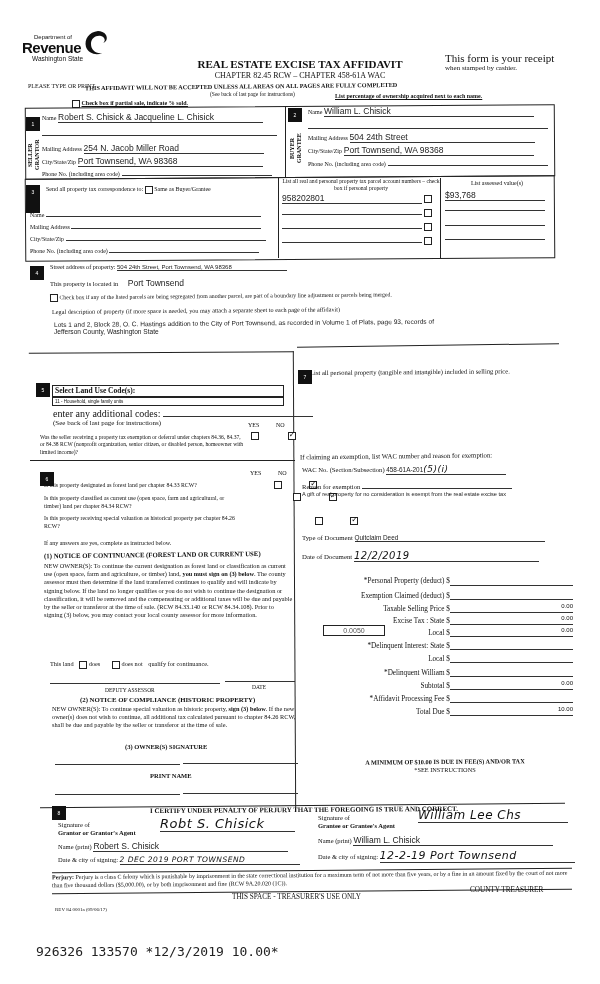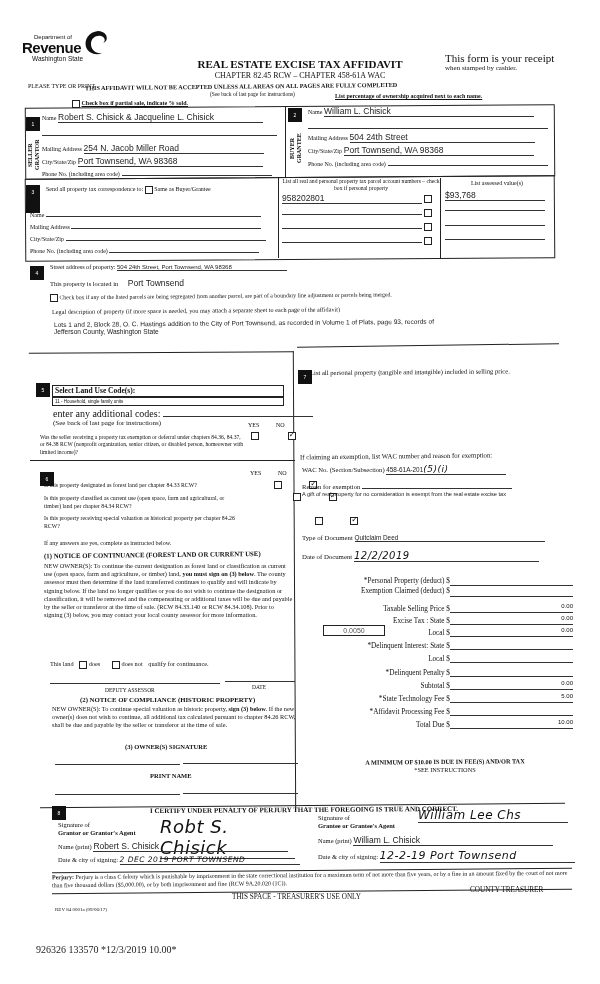--- a/index.html
+++ b/index.html
@@ -263,21 +263,21 @@
   <span>Date of Document</span>
   <span class="hand line" style="display:inline-block;width:185px;font-size:10px;">12/2/2019</span>
 </div>
 
 
 <div class="abs" style="left:318px;top:574px;width:255px;">
   <div style="display:flex;align-items:center;height:13px;">
     <div class="fee-label">*Personal Property (deduct) $</div>
     <div class="fee-line"></div>
   </div>
-  <div style="display:flex;align-items:flex-start;height:13px;">
+  <div style="display:flex;align-items:flex-end;height:13px;">
     <div class="fee-label">Exemption Claimed (deduct) $</div>
     <div class="fee-line"></div>
   </div>
   <div style="display:flex;align-items:flex-end;height:13px;">
     <div class="fee-label">Taxable Selling Price $</div>
     <div class="fee-line">0.00</div>
   </div>
   <div style="display:flex;align-items:flex-end;height:12px;">
     <div class="fee-label">Excise Tax : State $</div>
     <div class="fee-line">0.00</div>
@@ -289,30 +289,26 @@
   </div>
   <div style="display:flex;align-items:flex-end;height:13px;">
     <div class="fee-label">*Delinquent Interest: State $</div>
     <div class="fee-line"></div>
   </div>
   <div style="display:flex;align-items:flex-end;height:13px;">
     <div class="fee-label">Local $</div>
     <div class="fee-line"></div>
   </div>
   <div style="display:flex;align-items:flex-end;height:14px;">
-    <div class="fee-label">*Delinquent Penalty $</div>
+    <div class="fee-label">*Delinquent William $</div>
     <div class="fee-line"></div>
   </div>
   <div style="display:flex;align-items:flex-end;height:13px;">
     <div class="fee-label">Subtotal $</div>
     <div class="fee-line">0.00</div>
-  </div>
-  <div style="display:flex;align-items:flex-end;height:13px;">
-    <div class="fee-label">*State Technology Fee $</div>
-    <div class="fee-line">5.00</div>
   </div>
   <div style="display:flex;align-items:flex-end;height:13px;">
     <div class="fee-label">*Affidavit Processing Fee $</div>
     <div class="fee-line"></div>
   </div>
   <div style="display:flex;align-items:flex-end;height:13px;">
     <div class="fee-label bold" style="font-weight:normal;margin-top:27px;">Total Due $</div>
     <div class="fee-line">10.00</div>
   </div>
 </div>
@@ -321,21 +317,21 @@
 
 
 <div class="abs" style="left:40px;top:805px;width:525px;border-top:1px solid #222;transform:rotate(-0.5deg);"></div>
 <div class="abs blk" style="left:52px;top:806px;">8</div>
 <div class="abs bold" style="left:150px;top:806px;font-size:7px;transform:rotate(-0.4deg);">I CERTIFY UNDER PENALTY OF PERJURY THAT THE FOREGOING IS TRUE AND CORRECT.</div>
 
 <div class="abs" style="left:58px;top:821px;font-size:6.5px;line-height:8px;">
   <div>Signature of</div>
   <div class="bold">Grantor or Grantor's Agent</div>
 </div>
-<div class="abs hand line" style="left:160px;top:816px;width:135px;font-size:18px;">Robt S. Chisick</div>
+<div class="abs hand line" style="left:160px;top:816px;width:135px;font-size:13px;">Robt S. Chisick</div>
 <div class="abs" style="left:58px;top:841px;font-size:6.5px;">
   <span>Name (print)</span>
   <span class="fill line" style="display:inline-block;width:195px;">Robert S. Chisick</span>
 </div>
 <div class="abs" style="left:58px;top:855px;font-size:6.5px;">
   <span>Date &amp; city of signing:</span>
   <span class="hand line" style="display:inline-block;width:180px;font-size:7.5px;">2 DEC 2019   PORT TOWNSEND</span>
 </div>
 
 <div class="abs" style="left:318px;top:814px;font-size:6.5px;line-height:8px;">
@@ -355,16 +351,16 @@
 
 <div class="abs" style="left:52px;top:870px;width:520px;border-top:1px solid #222;transform:rotate(-0.5deg);"></div>
 <div class="abs" style="left:52px;top:871px;width:520px;font-size:6px;line-height:8px;transform:rotate(-0.5deg);">
   <span class="bold">Perjury:</span>
   <span>Perjury is a class C felony which is punishable by imprisonment in the state correctional institution for a maximum term of not more than five years, or by a fine in an amount fixed by the court of not more than five thousand dollars ($5,000.00), or by both imprisonment and fine (RCW 9A.20.020 (1C)).</span>
 </div>
 <div class="abs" style="left:52px;top:891px;width:520px;border-top:1px solid #222;transform:rotate(-0.5deg);"></div>
 <div class="abs" style="left:232px;top:893px;font-size:7.2px;">THIS SPACE - TREASURER'S USE ONLY</div>
 <div class="abs" style="left:470px;top:886px;font-size:7.2px;">COUNTY TREASURER</div>
 <div class="abs" style="left:55px;top:907px;font-size:5px;">REV 84 0001a (09/06/17)</div>
-<div class="abs mono" style="left:36px;top:944px;font-size:10px;color:#222;font-family:Liberation Serif, serif;">926326 133570 *12/3/2019 10.00*</div>
+<div class="abs mono" style="left:36px;top:944px;font-size:13px;color:#222;">926326 133570 *12/3/2019 10.00*</div>
 
 
 
 
 </body></html>

